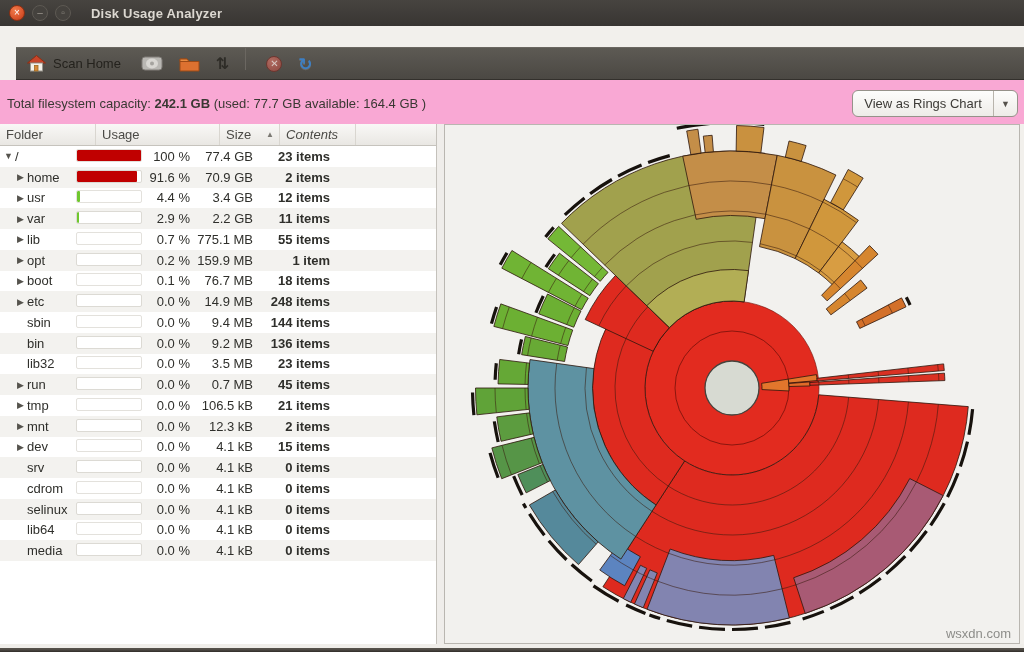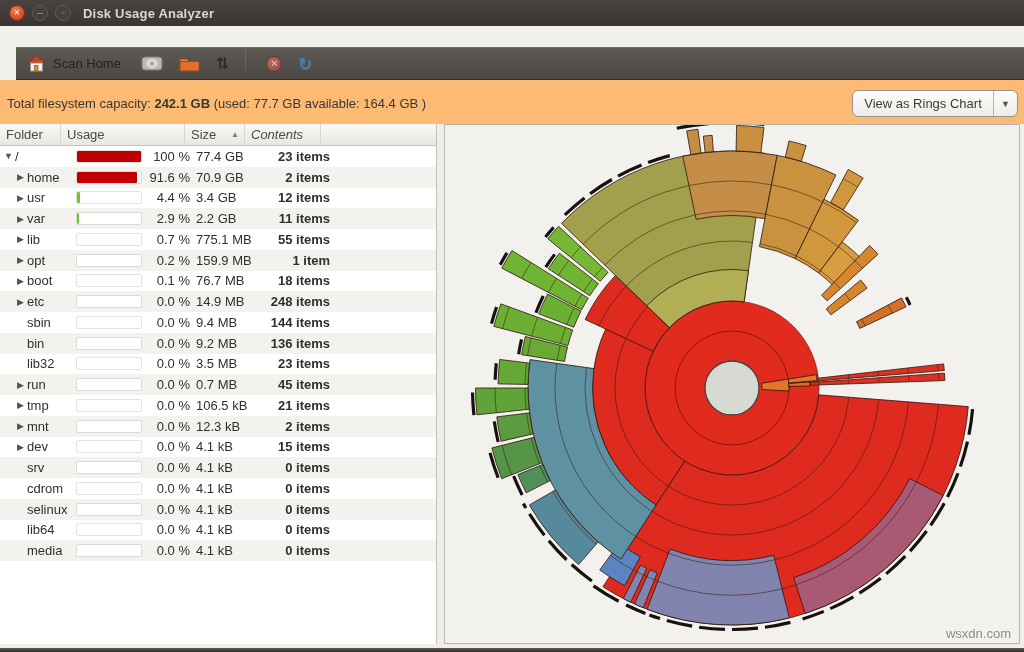--- a/index.html
+++ b/index.html
@@ -8,76 +8,76 @@
   #app { position:relative; width:1024px; height:652px; background:#f2f0ec; }
 
   
   .titlebar { position:absolute; left:0; top:0; width:1024px; height:26px;
     background:linear-gradient(#474440,#383532); display:flex; align-items:center; }
   .winbtn { width:16px; height:16px; border-radius:50%; margin-left:7px; display:flex;
     align-items:center; justify-content:center; font-size:10px; line-height:1; cursor:default; }
   .winbtn.close { background:radial-gradient(circle at 35% 30%,#f07a4a,#d9542c 60%,#b23a18); color:#fff;
     border:1px solid #8c2f12; margin-left:9px; }
   .winbtn.minmax { background:#45423e; border:1px solid #5d5953; color:#9b968e; }
-  .win-title { color:#dcd8d1; font-weight:bold; margin-left:12px; letter-spacing:.2px; }
+  .win-title { color:#dcd8d1; font-weight:bold; margin-left:20px; letter-spacing:.2px; }
 
   .menubar { position:absolute; left:0; top:26px; width:1024px; height:21px; background:#3b3935;
     display:flex; align-items:center; }
   .menu-item { color:#d8d4cc; padding:2px 9px; cursor:default; }
 
   .toolbar { position:absolute; left:16px; top:47px; width:1024px; height:33px;
     background:linear-gradient(#5d5a54,#4b4843); border-top:1px solid #6b6761; border-bottom:1px solid #33302c;
     display:flex; color:#26241f; }
   .tbtn { display:flex; align-items:center; gap:7px; padding:3px 6px; border-radius:3px; margin-left:4px; }
   .tbtn .tlabel { color:#24221d; }
   .tsep { width:1px; height:22px; background:#3c3934; border-right:1px solid #6b6761; margin:0 10px; }
   .icon-updown { font-family:"DejaVu Sans",sans-serif; font-size:16px; color:#2e2c27; font-weight:bold; }
   .icon-stop { width:16px; height:16px; border-radius:50%; background:radial-gradient(circle at 35% 30%,#b06a60,#8e4a42);
     color:#d8c8c4; font-size:10px; display:flex; align-items:center; justify-content:center; border:1px solid #6e362f; }
   .icon-refresh { font-family:"DejaVu Sans",sans-serif; font-size:17px; font-weight:bold; color:#3d7fc4;
     text-shadow:0 1px 0 rgba(255,255,255,.15); }
 
   
-  .infobar { position:absolute; left:0; top:80px; width:1024px; height:44px; background:#fdba74; }
+  .infobar { position:absolute; left:0; top:80px; width:1024px; height:44px; background:#f9a8d4; }
   .capacity { position:absolute; left:7px; top:16px; color:#3a3833; }
   .capacity b { font-weight:bold; }
   .view-select { position:absolute; right:6px; top:10px; width:166px; height:27px;
     background:linear-gradient(#fdfdfc,#eeece8); border:1px solid #96928a; border-radius:6px;
     display:flex; align-items:center; }
   .view-select .vlabel { flex:1; text-align:center; color:#3c3a36; }
   .view-select .varrow { width:24px; align-self:stretch; border-left:1px solid #b8b4ac;
     display:flex; align-items:center; justify-content:center; color:#55524c; font-size:9px; }
 
   
   .table-panel { position:absolute; left:0; top:124px; width:437px; height:520px; background:#fff;
     border-right:1px solid #c4c1bb; overflow:hidden; }
   .thead { display:flex; height:22px; background:linear-gradient(#f9f8f6,#e9e7e3);
     border-bottom:1px solid #c6c3bd; color:#4b4a46; }
   .th { display:flex; align-items:center; padding-left:6px; border-right:1px solid #d9d6d0; }
-  .th.c-folder { width:61px;text-align:right; }
+  .th.c-folder { width:96px;text-align:right; }
   .th.c-usage { width:124px; }
   .th.c-size { width:60px; justify-content:space-between; padding-right:5px; }
   .th.c-contents { width:76px;font-style:italic; }
   .th.c-fill { flex:1; border-right:none; }
   .sort-arrow { font-size:8px; color:#7b7973; }
 
   .trow { display:flex; align-items:center; height:20.75px; color:#2f2f2b; }
   .trow.odd { background:#f3f2ef; }
   .cell-folder { width:72px; display:flex; align-items:center; overflow:hidden; }
   .expander { width:13px; text-align:center; font-size:9px; color:#55534d; flex:none; }
   .trow .indent0 .expander { margin-left:2px; }
   .trow .indent1 .expander { margin-left:14px; }
   .fname { white-space:nowrap; }
-  .cell-usage { width:124px; display:flex; align-items:center; }
+  .cell-usage { width:124px; display:flex; }
   .bar-track { width:66px; height:13px; margin-left:4px; background:#fff; border:1px solid #e3e1dc;
     border-radius:2px; overflow:hidden; flex:none; }
   .trow.odd .bar-track { border-color:#dcdad4; }
   .bar-fill { height:100%; border-radius:1px; }
   .pct { flex:1; text-align:right; padding-right:6px; }
-  .cell-size { width:60px; text-align:left; padding-right:3px; }
+  .cell-size { width:60px; text-align:right; padding-right:3px; }
   .cell-contents { width:76px; text-align:right; padding-right:2px;font-weight:bold; }
 
   
   .pane-gap { position:absolute; left:437px; top:124px; width:7px; height:520px; background:#efedea; }
   .chart-panel { position:absolute; left:444px; top:124px; width:576px; height:520px;
     background:#f2f1ee; border:1px solid #b9b6b0; }
   .chart-panel svg { display:block; }
   .watermark { position:absolute; right:8px; bottom:2px; color:#8d8d89; font-size:13px; }
 
   .bottombar { position:absolute; left:0; top:644px; width:1024px; height:8px;

